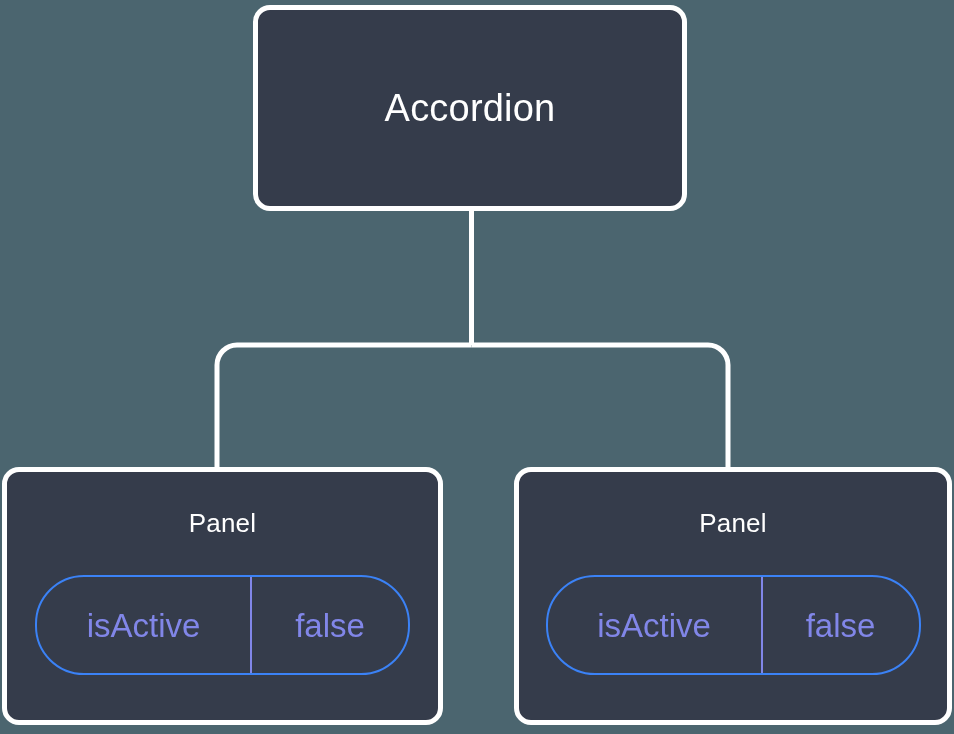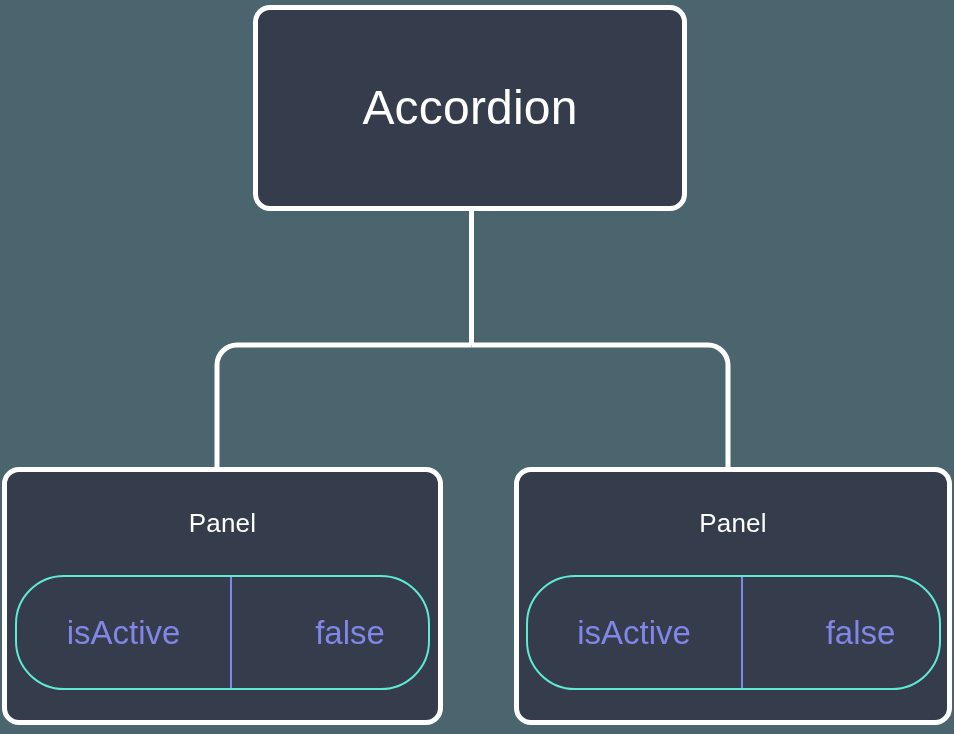--- a/index.html
+++ b/index.html
@@ -63,36 +63,36 @@
   #node-panel-right {
     left: 514px;
     top: 467px;
     width: 438px;
     height: 258px;
     padding-top: 38px;
   }
 
   .node-title {
     color: #ffffff;
-    font-size: 48px;
+    font-size: 38px;
     line-height: 1;
     letter-spacing: 0.2px;
     white-space: nowrap;
   }
 
   .node-title.small {
     font-size: 26px;
   }
 
   
   .state-pill {
     margin-top: 39px;
-    height: 115px;
+    height: 100px;
     box-sizing: border-box;
-    border: 2px solid #5eead4;
+    border: 2px solid #3b82f6;
     border-radius: 49px;
     display: flex;
     align-items: stretch;
     overflow: hidden;
     text-align: right;
   }
 
   .pill-key,
   .pill-val {
     display: flex;
@@ -104,21 +104,20 @@
     white-space: nowrap;
   }
 
   .pill-key {
     width: 213px;
     border-right: 2px solid #8186e8;
   }
 
   .pill-val {
     width: 156px;
-    padding-left: 40px;
   }
 </style>
 </head>
 <body>
 
 <div id="stage">
 
   <svg id="edges" viewBox="0 0 954 734" width="954" height="734" aria-hidden="true">
 
     <path d="M 471.5 208 L 471.5 345" fill="none" stroke="#ffffff" stroke-width="5"></path>

